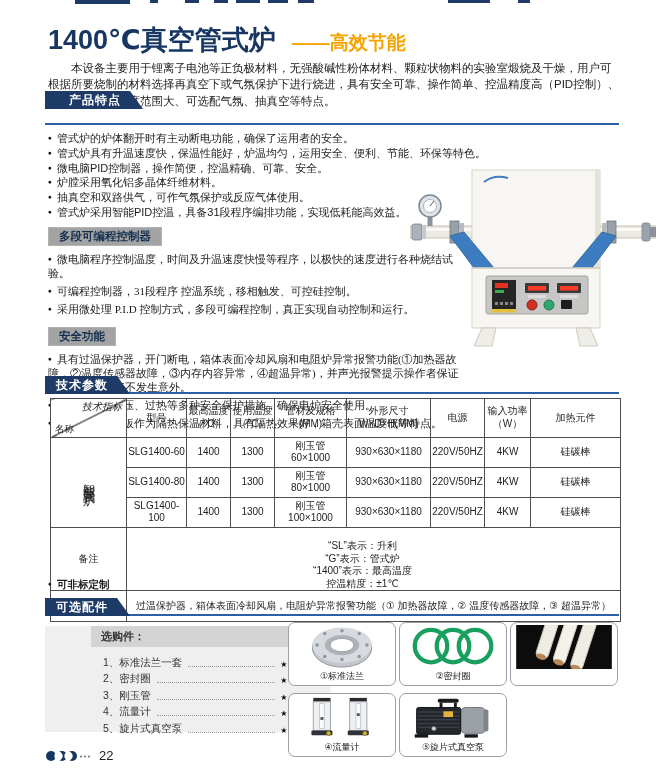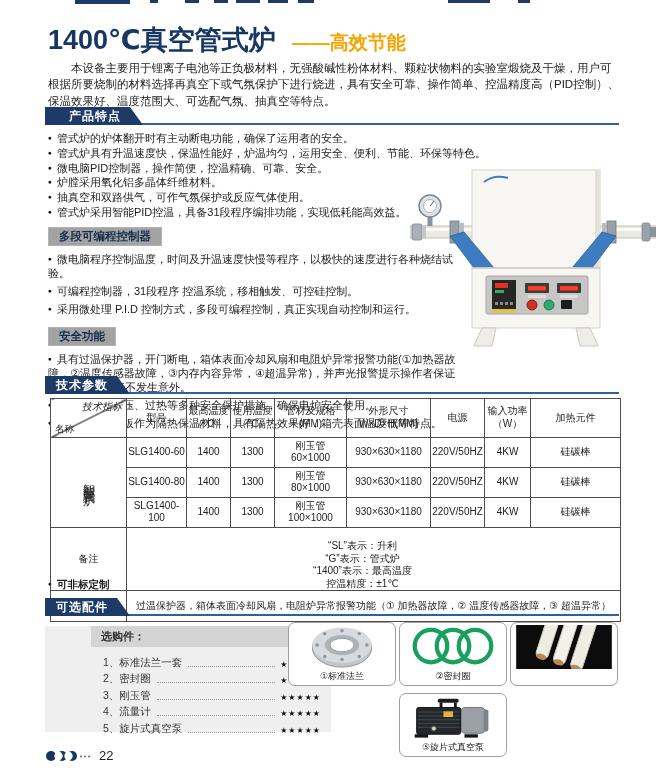--- a/index.html
+++ b/index.html
@@ -15,30 +15,30 @@
   .subtitle {font-size:19px;font-weight:bold;color:#f5a400;margin-left:16px;}
 
   .intro {position:absolute;left:48px;top:60px;width:574px;font-size:11.5px;line-height:1.42;
           color:#222;text-indent:2em;margin:0;}
 
   
   .badge {position:absolute;left:45px;height:18px;line-height:18px;background:#1d3b66;color:#fff;
           font-size:12px;font-weight:bold;letter-spacing:1px;padding:0 22px 0 11px;z-index:2;
           clip-path:polygon(0 0,calc(100% - 13px) 0,100% 100%,0 100%);}
   .hline {position:absolute;left:45px;width:574px;height:2px;background:#2d5fa5;}
-  .badge1 {top:107px;padding-left:24px;} .hline1 {top:123px;}
+  .badge1 {top:91px;padding-left:24px;} .hline1 {top:123px;}
   .badge2 {top:376px;} .hline2 {top:392px;}
   .badge3 {top:598px;} .hline3 {top:614px;}
 
   
   .features {position:absolute;left:48px;top:131px;width:574px;}
   .blist {list-style:none;margin:0;padding:0;font-size:11px;line-height:13.8px;color:#1c1c1c;}
   .blist li::before {content:"●";font-size:6.5px;margin-right:5px;vertical-align:2px;color:#111;}
   .blist.spaced {width:415px;line-height:14px;}
-  .blist.spaced li {margin-bottom:4px;}
+  .blist.spaced li {margin-bottom:4px;font-family:Liberation Serif, serif;}
   .sub-badge {display:inline-block;background:#a3a3a3;border:1px solid #b3b3b3;color:#15304f;
               font-weight:bold;font-size:11.5px;padding:1px 10px;margin:7px 0 6px;}
 
   
   .furnace {position:absolute;left:410px;top:166px;width:246px;height:184px;}
 
   
   .spec-table {position:absolute;left:50px;top:398px;width:570px;border-collapse:collapse;table-layout:fixed;}
   .spec-table td,.spec-table th {border:1px solid #4d4d4d;font-weight:normal;text-align:center;
       vertical-align:middle;padding:0 1px;font-size:10px;line-height:1.25;white-space:pre-line;color:#222;}
@@ -350,20 +350,41 @@
         <ellipse cx="30.5" cy="40" rx="5.5" ry="3" fill="#b98757"></ellipse>
         <rect x="43" y="-14" width="13" height="56" rx="6" fill="#f4f1ea" stroke="#cfcabd"></rect>
         <ellipse cx="49.5" cy="40" rx="5.5" ry="3" fill="#b98757"></ellipse>
         <rect x="62" y="-14" width="13" height="56" rx="6" fill="#efece4" stroke="#cfcabd"></rect>
         <ellipse cx="68.5" cy="40" rx="5.5" ry="3" fill="#b98757"></ellipse>
       </g>
     </svg>
     <div class="cap" style="color:#fff">③刚玉管</div>
   </div>
 
+  <div class="card c4">
+    <svg width="96" height="44" viewBox="0 0 100 46">
+      <g transform="translate(16,0)">
+        <rect x="4" y="2" width="18" height="4" fill="#2a2a2a"></rect>
+        <rect x="4" y="6" width="18" height="30" fill="#eef0f2" stroke="#9aa2a8"></rect>
+        <rect x="10.5" y="8" width="5" height="26" fill="#fafbfc" stroke="#c3c9cd"></rect>
+        <rect x="11.5" y="22" width="3" height="3" fill="#555"></rect>
+        <rect x="2" y="36" width="22" height="5" rx="1" fill="#2f3338"></rect>
+        <circle cx="20" cy="39" r="2.2" fill="#d8c23a" stroke="#7a6c1c"></circle>
+      </g>
+      <g transform="translate(54,0)">
+        <rect x="4" y="2" width="18" height="4" fill="#2a2a2a"></rect>
+        <rect x="4" y="6" width="18" height="30" fill="#eef0f2" stroke="#9aa2a8"></rect>
+        <rect x="10.5" y="8" width="5" height="26" fill="#fafbfc" stroke="#c3c9cd"></rect>
+        <rect x="11.5" y="18" width="3" height="3" fill="#555"></rect>
+        <rect x="2" y="36" width="22" height="5" rx="1" fill="#2f3338"></rect>
+        <circle cx="20" cy="39" r="2.2" fill="#d8c23a" stroke="#7a6c1c"></circle>
+      </g>
+    </svg>
+    <div class="cap">④流量计</div>
+  </div>
 
   <div class="card c5">
     <svg width="96" height="44" viewBox="0 0 100 46">
       <rect x="34" y="3" width="22" height="4" rx="2" fill="#191b1e"></rect>
       <rect x="36" y="7" width="3" height="6" fill="#191b1e"></rect>
         <rect x="51" y="7" width="3" height="6" fill="#191b1e"></rect>
       <rect x="58" y="12" width="26" height="27" rx="5" fill="#9aa0a6" stroke="#6d7379"></rect>
       <rect x="82" y="14" width="5" height="23" rx="2" fill="#7c838a"></rect>
       <rect x="12" y="12" width="46" height="28" rx="2" fill="#23272c" stroke="#101316"></rect>
       <rect x="13" y="16" width="44" height="1.5" fill="#3a4046"></rect>

